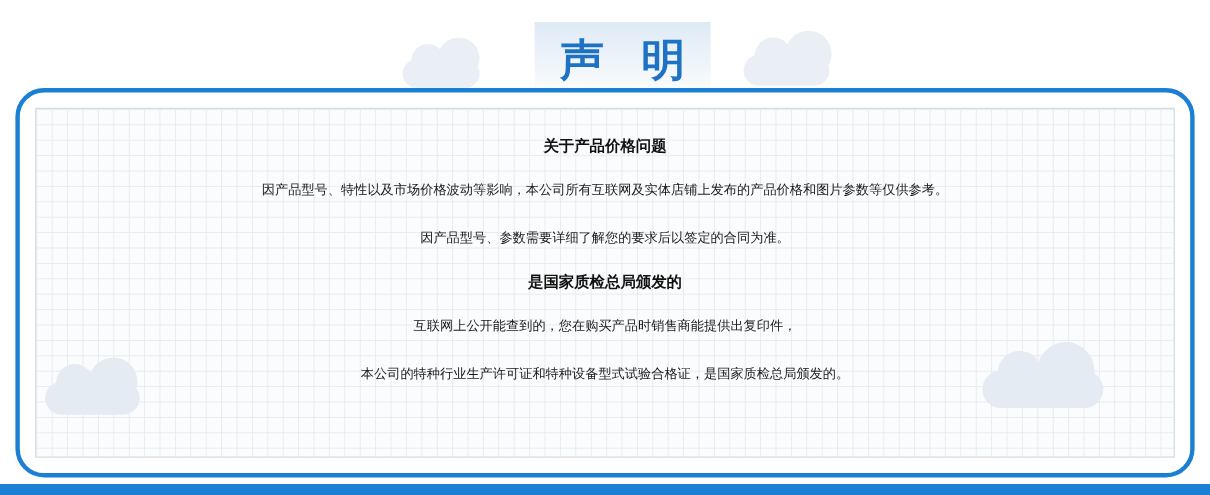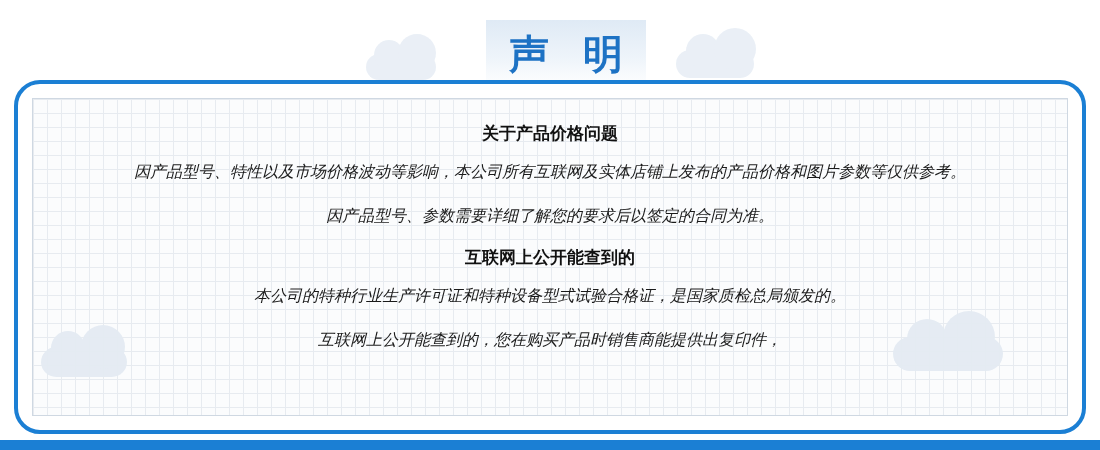--- a/index.html
+++ b/index.html
@@ -143,33 +143,32 @@
   
   #content {
     position: relative;
     z-index: 2;
     padding: 22px 40px 0 40px;
     text-align: center;
     color: #1a1a1a;
     font-family: "DejaVu Sans", "Liberation Sans", sans-serif;
   }
   .heading {
-    font-size: 17px;
+    font-size: 14px;
     font-weight: bold;
     color: #111111;
     margin: 0 0 14px 0;
     line-height: 24px;
     text-align: center;
   }
   .para {
-    font-size: 16px;
+    font-size: 12px;
     color: #1a1a1a;
     margin: 0 0 18px 0;
     line-height: 26px;
-    font-style: italic;
   }
   .para.tight { margin-bottom: 16px; }
   .heading.second { margin-top: 2px; }
 
   
   #bottom-bar {
     position: absolute;
     left: 0;
     top: 440px;
     width: 1100px;
@@ -213,25 +212,25 @@
       </div>
 
       <div id="content">
 
         <p class="heading">关于产品价格问题</p>
 
         <p class="para">因产品型号、特性以及市场价格波动等影响，本公司所有互联网及实体店铺上发布的产品价格和图片参数等仅供参考。</p>
 
         <p class="para tight">因产品型号、参数需要详细了解您的要求后以签定的合同为准。</p>
 
-        <p class="heading second">互联网上公开能查到的</p>
+        <p class="heading second">是国家质检总局颁发的</p>
+
+        <p class="para">互联网上公开能查到的，您在购买产品时销售商能提供出复印件，</p>
 
         <p class="para">本公司的特种行业生产许可证和特种设备型式试验合格证，是国家质检总局颁发的。</p>
-
-        <p class="para">互联网上公开能查到的，您在购买产品时销售商能提供出复印件，</p>
 
 
       </div>
     </div>
   </div>
 
   <div id="bottom-bar"></div>
 </div>
 
 </body></html>

